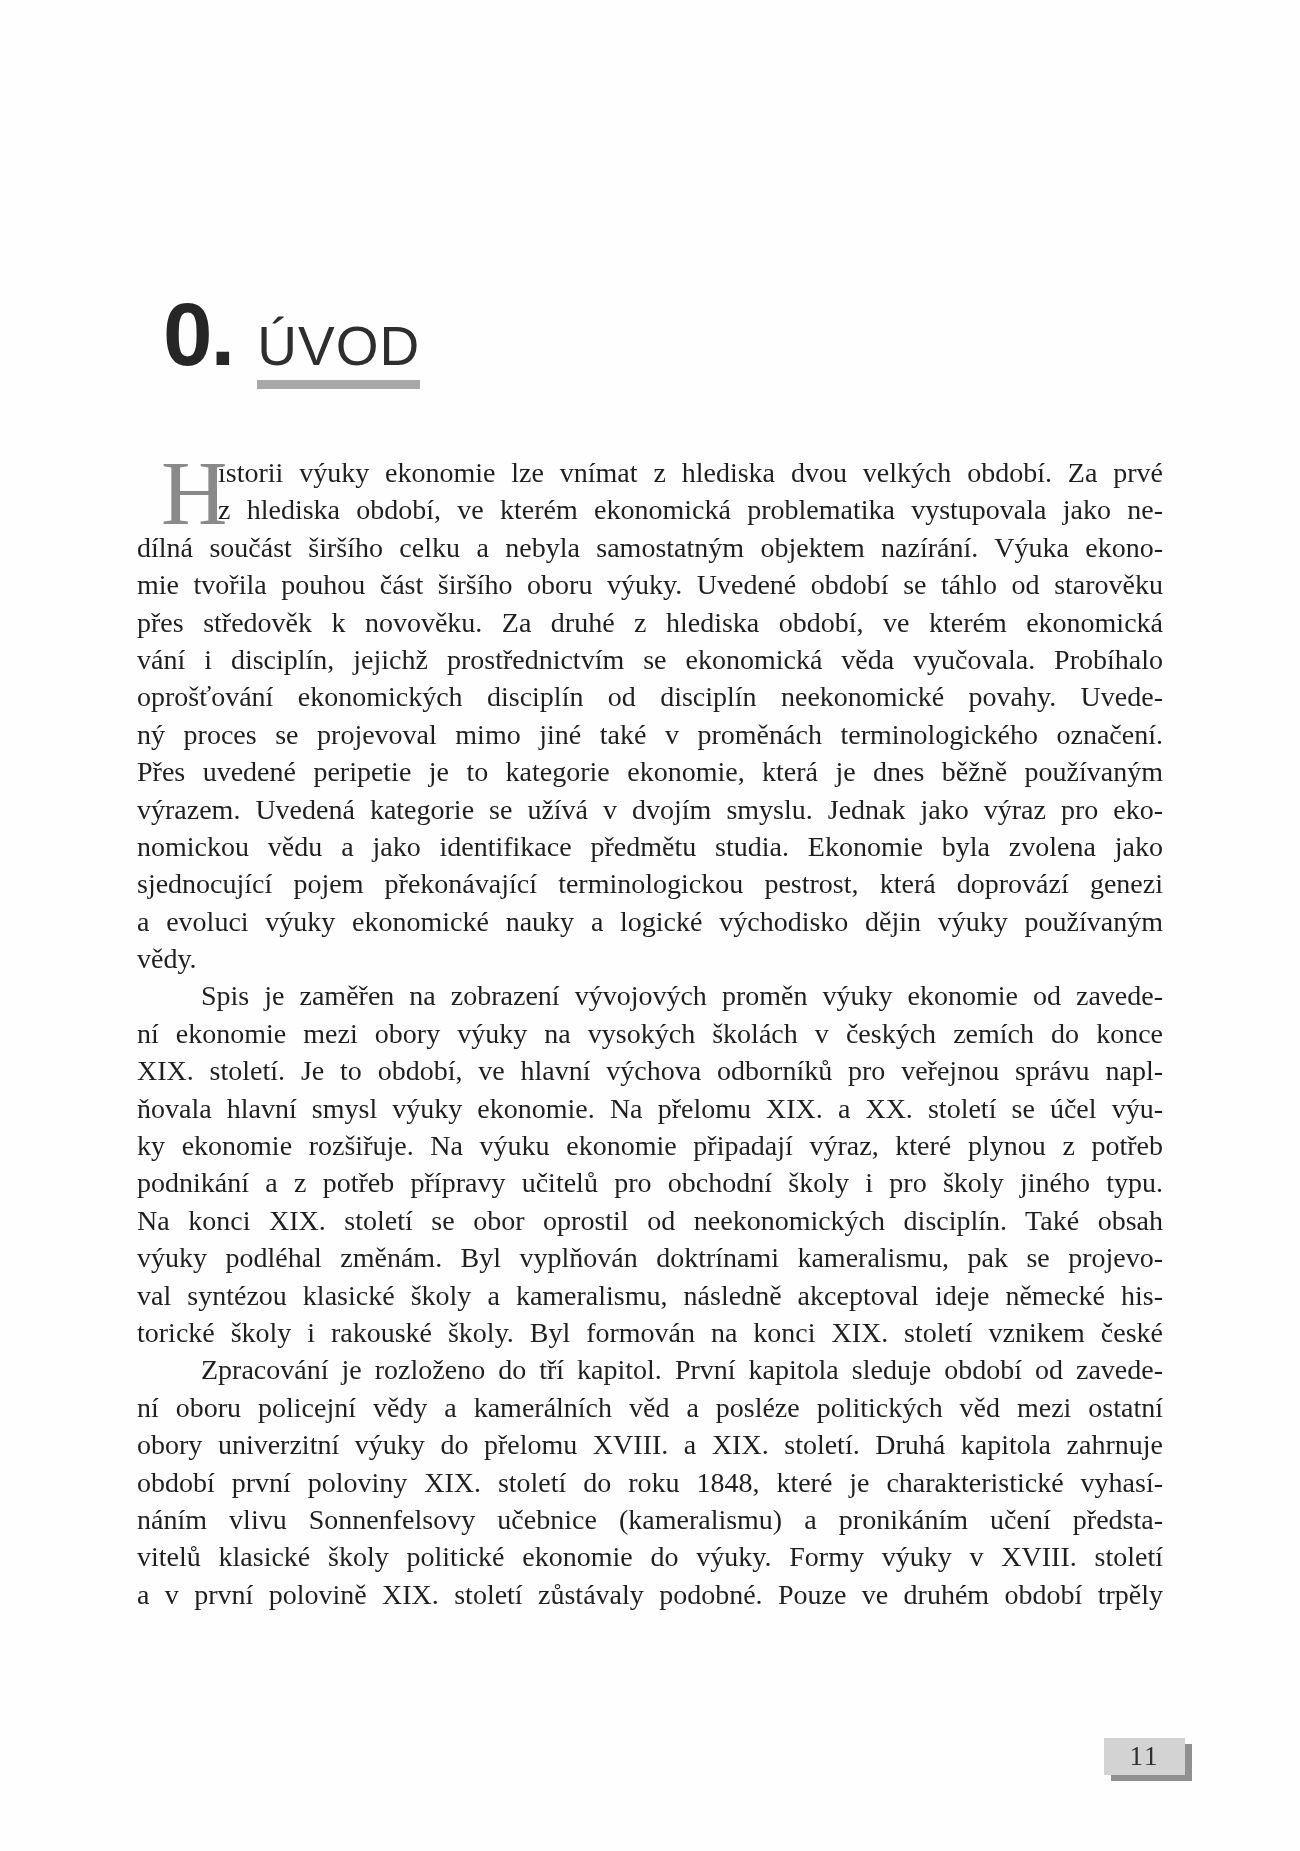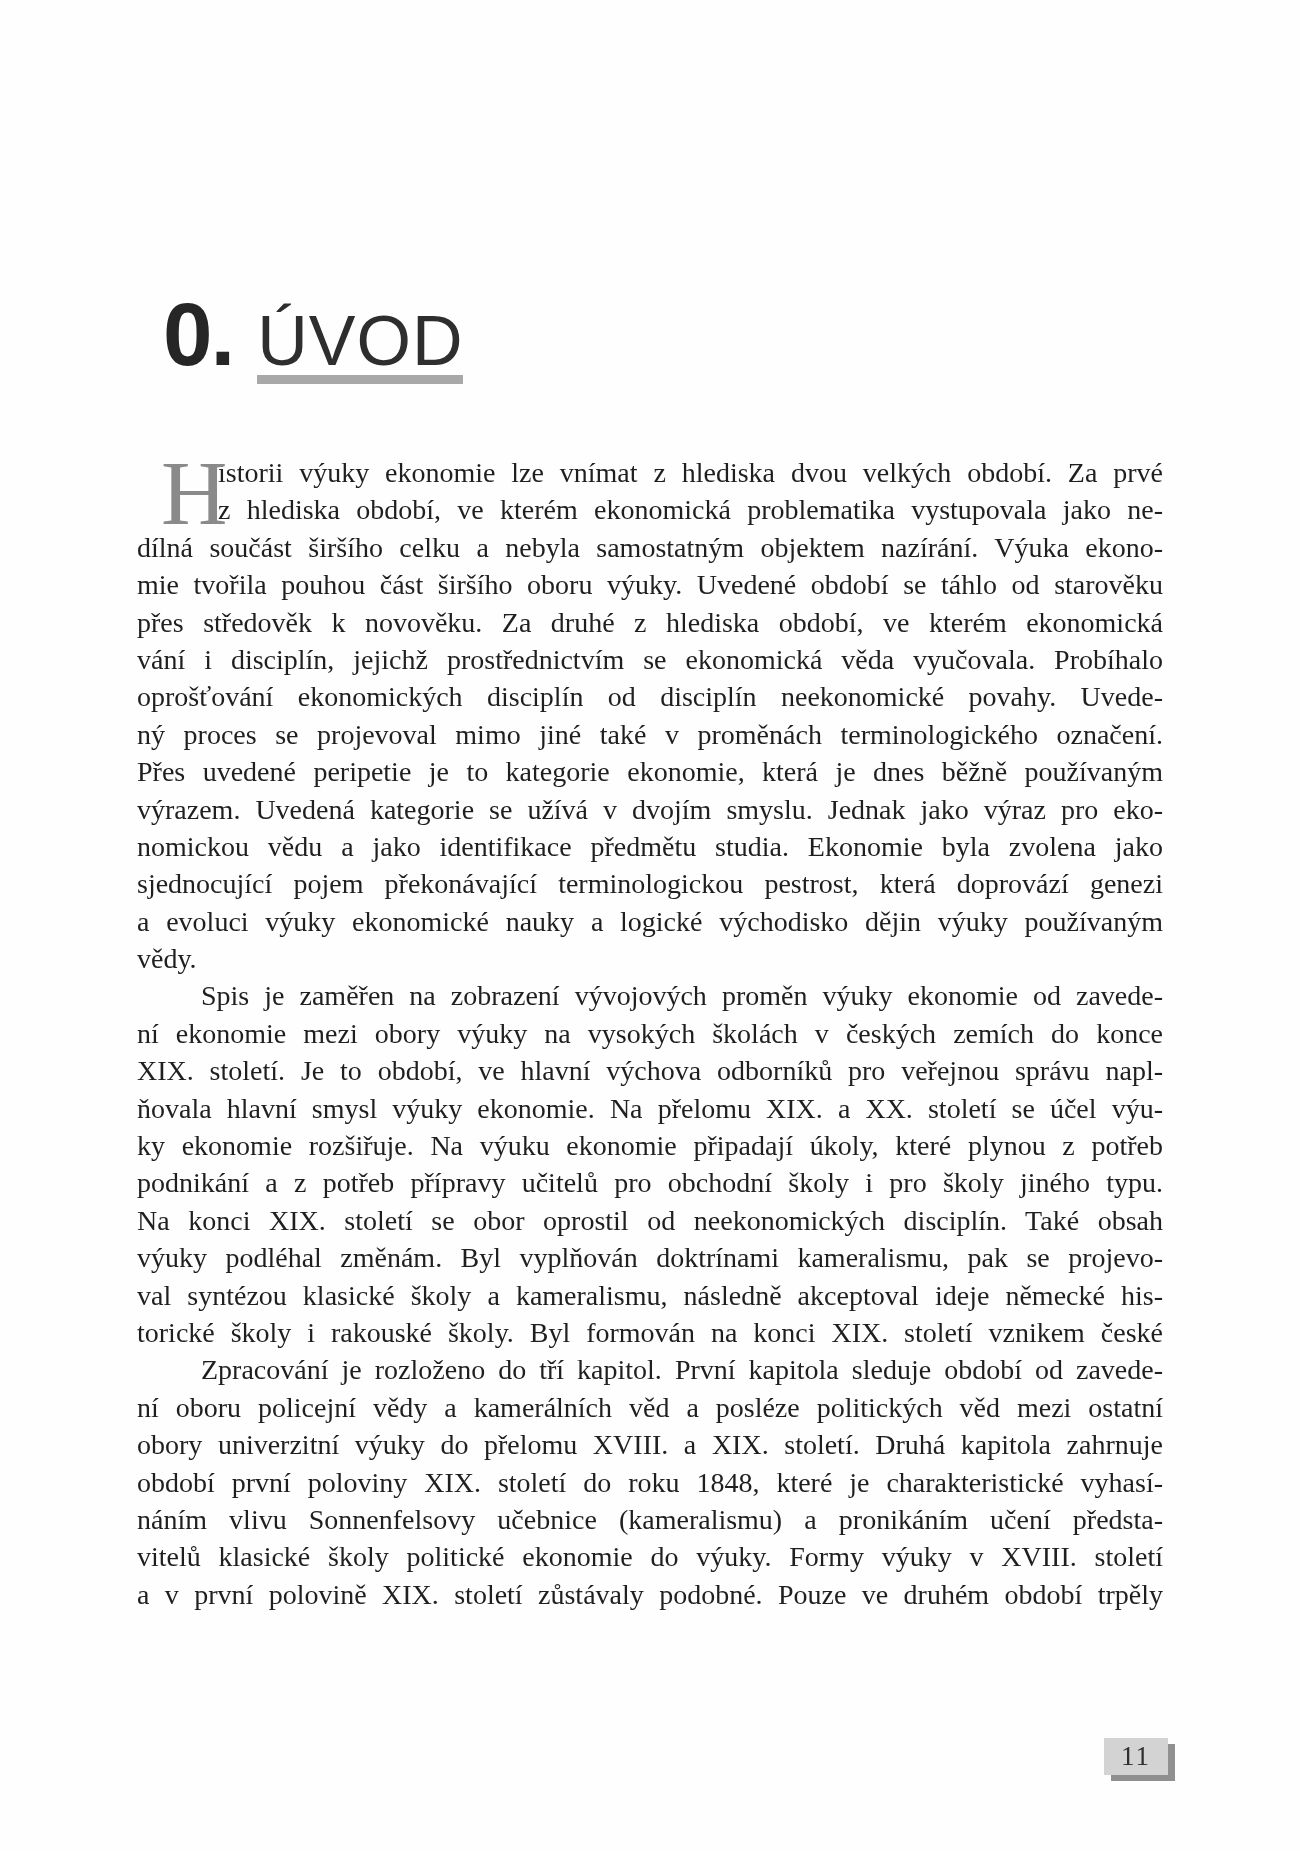--- a/index.html
+++ b/index.html
@@ -33,21 +33,21 @@
   }
   .title-wrap{
     margin-left:24px;
     display:flex;
     flex-direction:column;
     align-items:stretch;
   }
   .chapter-title{
     font-family:"Liberation Sans", sans-serif;
     font-weight:300;
-    font-size:70px;
+    font-size:55px;
     line-height:58px;
     letter-spacing:1px;
     color:#2e2e2e;
   }
   .title-underline{
     height:9px;
     background:#a8a8a8;
     margin-top:5px;
   }
 
@@ -78,21 +78,21 @@
     font-size:92px;
     line-height:70px;
     color:#8a8a8a;
     font-weight:400;
   }
 
   
   .page-number-badge{
     position:absolute;
     left:1104px;top:1738px;
-    width:64px;height:37px;
+    width:81px;height:37px;
     background:#d3d3d3;
     box-shadow:7px 6px 0 #909090;
     display:flex;
     align-items:center;
     justify-content:center;
     font-size:27px;
     color:#2f2f2f;
     letter-spacing:2px;
   }
 </style>
@@ -126,21 +126,21 @@
         <div class="line">nomickou vědu a jako identifikace předmětu studia. Ekonomie byla zvolena jako</div>
         <div class="line">sjednocující pojem překonávající terminologickou pestrost, která doprovází genezi</div>
         <div class="line">a evoluci výuky ekonomické nauky a logické východisko dějin výuky používaným</div>
         <div class="line no-justify">vědy.</div>
       </div>
       <div class="para">
         <div class="line first-indent">Spis je zaměřen na zobrazení vývojových proměn výuky ekonomie od zavede-</div>
         <div class="line">ní ekonomie mezi obory výuky na vysokých školách v českých zemích do konce</div>
         <div class="line">XIX. století. Je to období, ve hlavní výchova odborníků pro veřejnou správu napl-</div>
         <div class="line">ňovala hlavní smysl výuky ekonomie. Na přelomu XIX. a XX. století se účel výu-</div>
-        <div class="line">ky ekonomie rozšiřuje. Na výuku ekonomie připadají úkoly, které plynou z potřeb</div>
+        <div class="line">ky ekonomie rozšiřuje. Na výuku ekonomie připadají výraz, které plynou z potřeb</div>
         <div class="line">podnikání a z potřeb přípravy učitelů pro obchodní školy i pro školy jiného typu.</div>
         <div class="line">Na konci XIX. století se obor oprostil od neekonomických disciplín. Také obsah</div>
         <div class="line">výuky podléhal změnám. Byl vyplňován doktrínami kameralismu, pak se projevo-</div>
         <div class="line">val syntézou klasické školy a kameralismu, následně akceptoval ideje německé his-</div>
         <div class="line">torické školy i rakouské školy. Byl formován na konci XIX. století vznikem české</div>
       </div>
       <div class="para">
         <div class="line first-indent">Zpracování je rozloženo do tří kapitol. První kapitola sleduje období od zavede-</div>
         <div class="line">ní oboru policejní vědy a kamerálních věd a posléze politických věd mezi ostatní</div>
         <div class="line">obory univerzitní výuky do přelomu XVIII. a XIX. století. Druhá kapitola zahrnuje</div>

